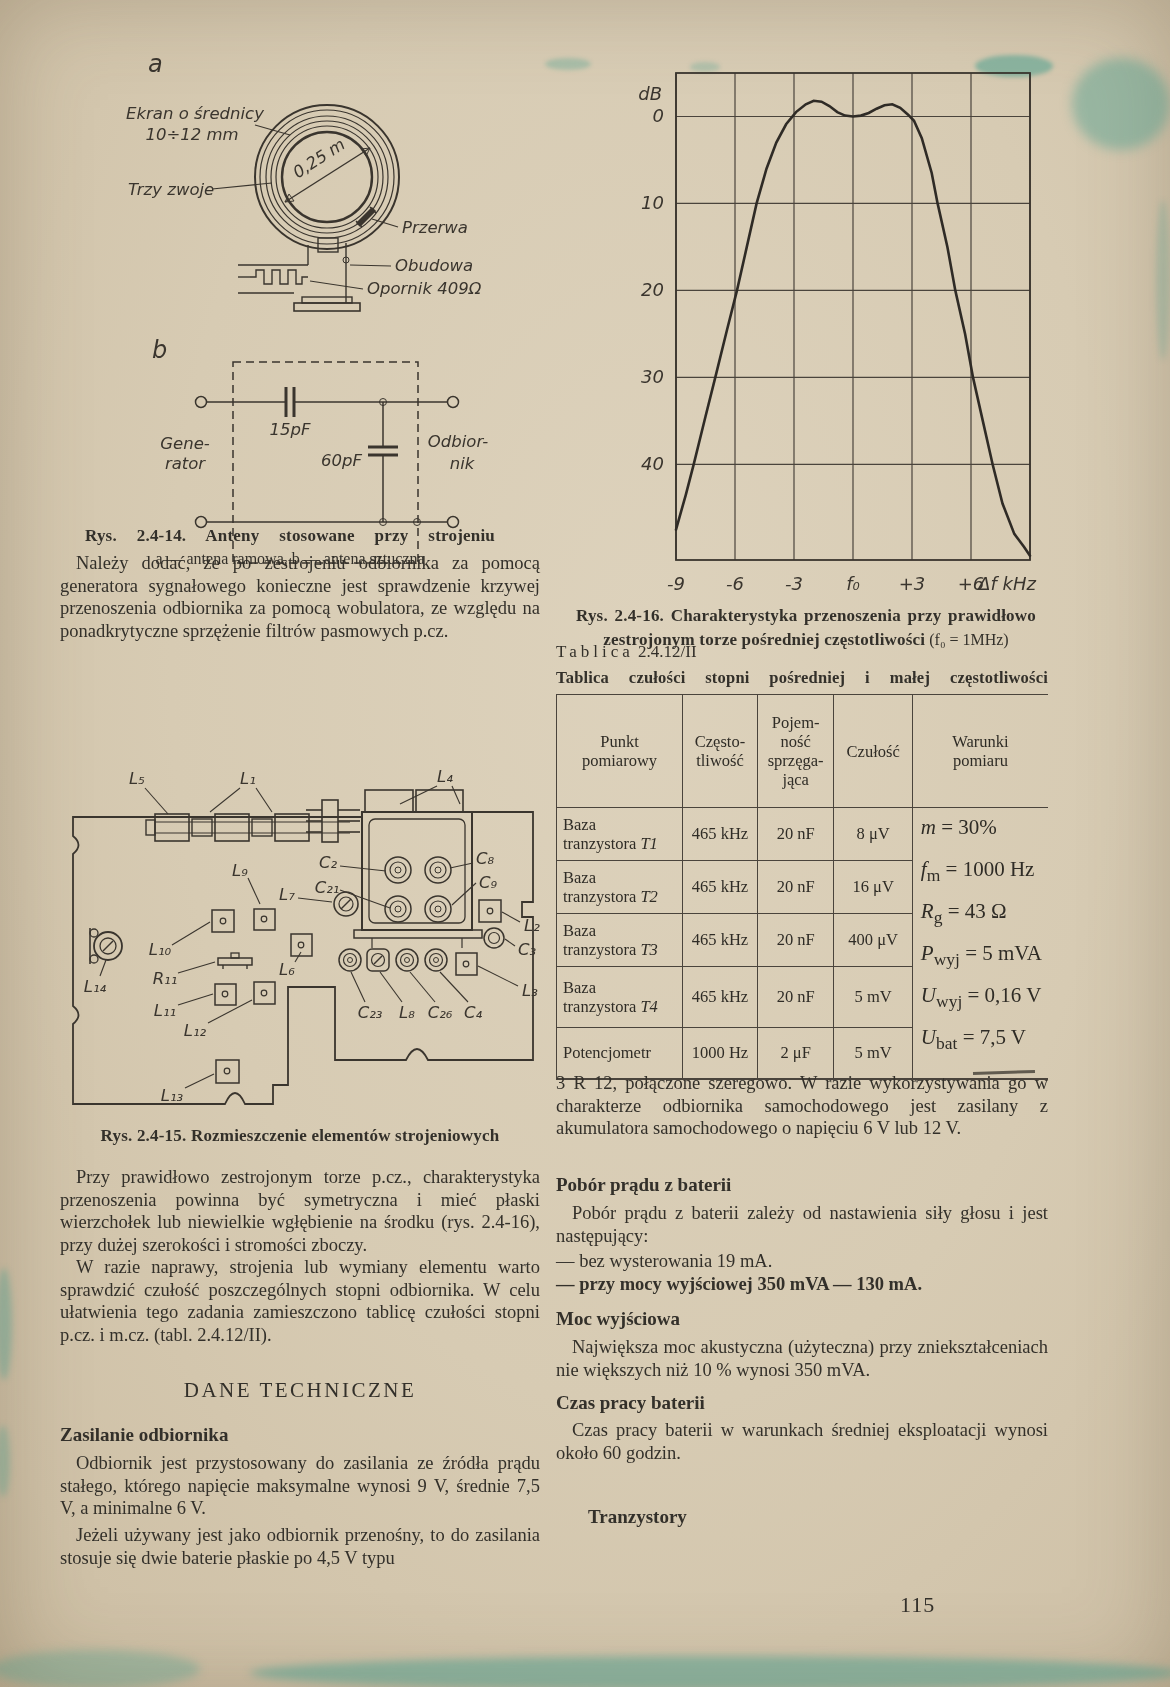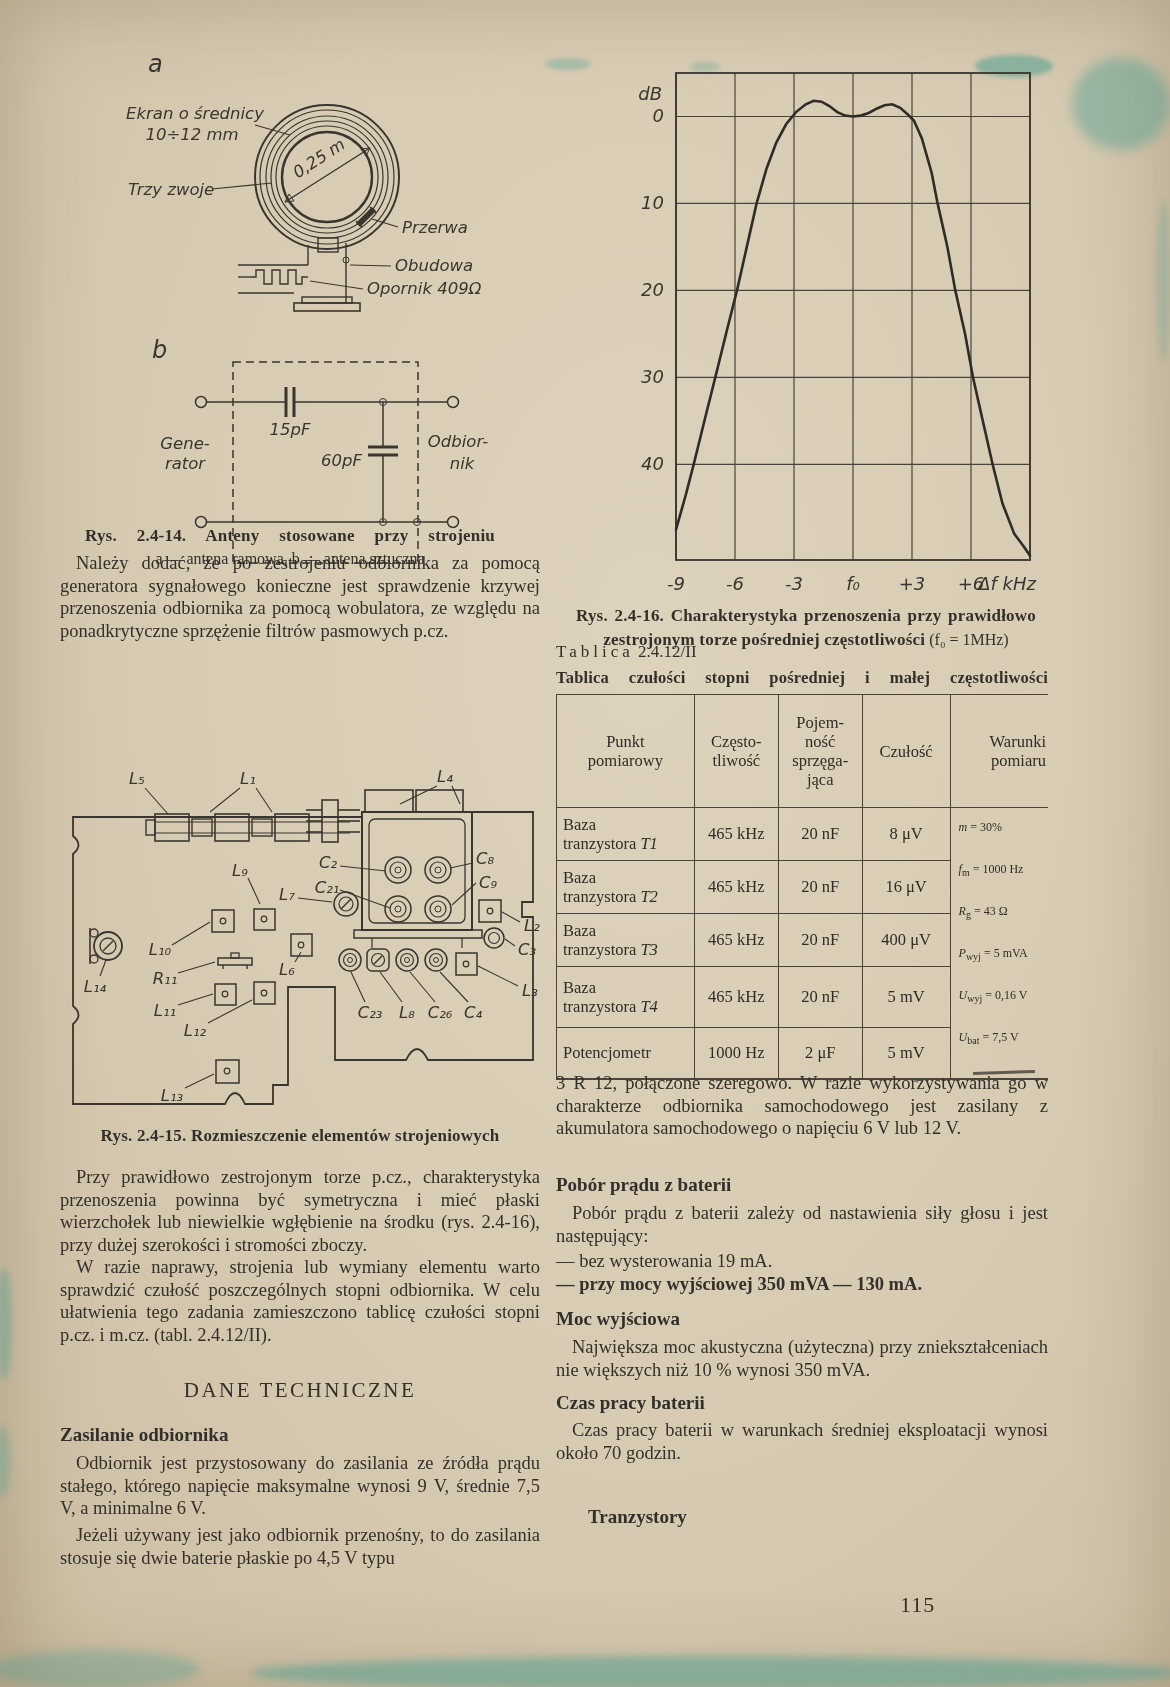--- a/index.html
+++ b/index.html
@@ -27,21 +27,21 @@
   #chart-svg .frame{stroke:#3a352e;stroke-width:1.8;}
   #chart-svg .curve{stroke:#2f2b26;stroke-width:2.6;stroke-linecap:round;}
   #chart-svg text{font-family:"DejaVu Sans",sans-serif;font-style:italic;font-size:18px;fill:#3a352e;}
   table.tbl{border-collapse:collapse;width:492px;font-size:16.5px;color:#2f2c26;
     border-top:1.5px solid #4a443c;border-bottom:2.5px solid #4a443c;border-left:1.2px solid #4a443c;}
   table.tbl th{font-weight:normal;white-space:pre-line;vertical-align:middle;text-align:center;
     border-bottom:1.5px solid #4a443c;border-right:1.2px solid #4a443c;padding:6px 2px;line-height:19px;}
   table.tbl td{border-right:1.2px solid #4a443c;padding:2px 6px;line-height:19.5px;vertical-align:middle;}
   table.tbl tr.sep td{border-top:1.2px solid #4a443c;}
   table.tbl td.num{text-align:center;}
-  table.tbl td.cond-cell{border-right:none;vertical-align:top;padding-top:10px;padding-left:8px;font-size:12px;}
+  table.tbl td.cond-cell{border-right:none;vertical-align:top;padding-top:10px;padding-left:8px;font-size:21px;}
   .cond{height:42px;white-space:nowrap;}
   .cond i{font-family:"Liberation Serif",serif;}
   .blob{position:absolute;border-radius:50%;pointer-events:none;}
   .pgnum{font-size:22px;letter-spacing:1px;}
 </style>
 </head>
 <body>
 
 <div class="page">
 
@@ -359,21 +359,21 @@
           <tr>
         <th style="height:100px;">Punkt
 pomiarowy</th>
         <th>Często-
 tliwość</th>
         <th>Pojem-
 ność
 sprzęga-
 jąca</th>
         <th>Czułość</th>
-        <th style="border-right:none;text-align:right;">Warunki
+        <th style="border-right:none;">Warunki
 pomiaru</th>
       </tr>
       <tr>
         <td style="height:48px;"><span>Baza</span><br>
             <span>tranzystora</span> <i>T1</i></td>
         <td class="num">465 kHz</td>
         <td class="num">20 nF</td>
         <td class="num">8 μV</td>
         <td class="cond-cell" rowspan="5">
           <div class="cond"><i>m</i><sub></sub> <span>= 30%</span></div>
@@ -426,20 +426,20 @@
   <div class="abs body-text noindent" style="left:556px;top:1250px;width:492px;">— bez wysterowania 19 mA.</div>
   <div class="abs body-text noindent" style="left:556px;top:1273px;width:492px;font-weight:bold;">— przy mocy wyjściowej 350 mVA — 130 mA.</div>
 
   <div class="abs subhead" style="left:556px;top:1308px;width:492px;">Moc wyjściowa</div>
   <div class="abs body-text" style="left:556px;top:1336px;width:492px;">
     <p>Największa moc akustyczna (użyteczna) przy zniekształceniach nie większych niż 10 % wynosi 350 mVA.</p>
   </div>
 
   <div class="abs subhead" style="left:556px;top:1392px;width:492px;">Czas pracy baterii</div>
   <div class="abs body-text" style="left:556px;top:1419px;width:492px;">
-    <p>Czas pracy baterii w warunkach średniej eksploatacji wynosi około 70 godzin.</p>
+    <p>Czas pracy baterii w warunkach średniej eksploatacji wynosi około 60 godzin.</p>
   </div>
 
   <div class="abs subhead" style="left:588px;top:1478px;width:492px;margin-top:28px;">Tranzystory</div>
 
   <div class="abs pgnum right" style="left:900px;top:1592px;width:148px;">115</div>
 
 </div>
 
 </body></html>

